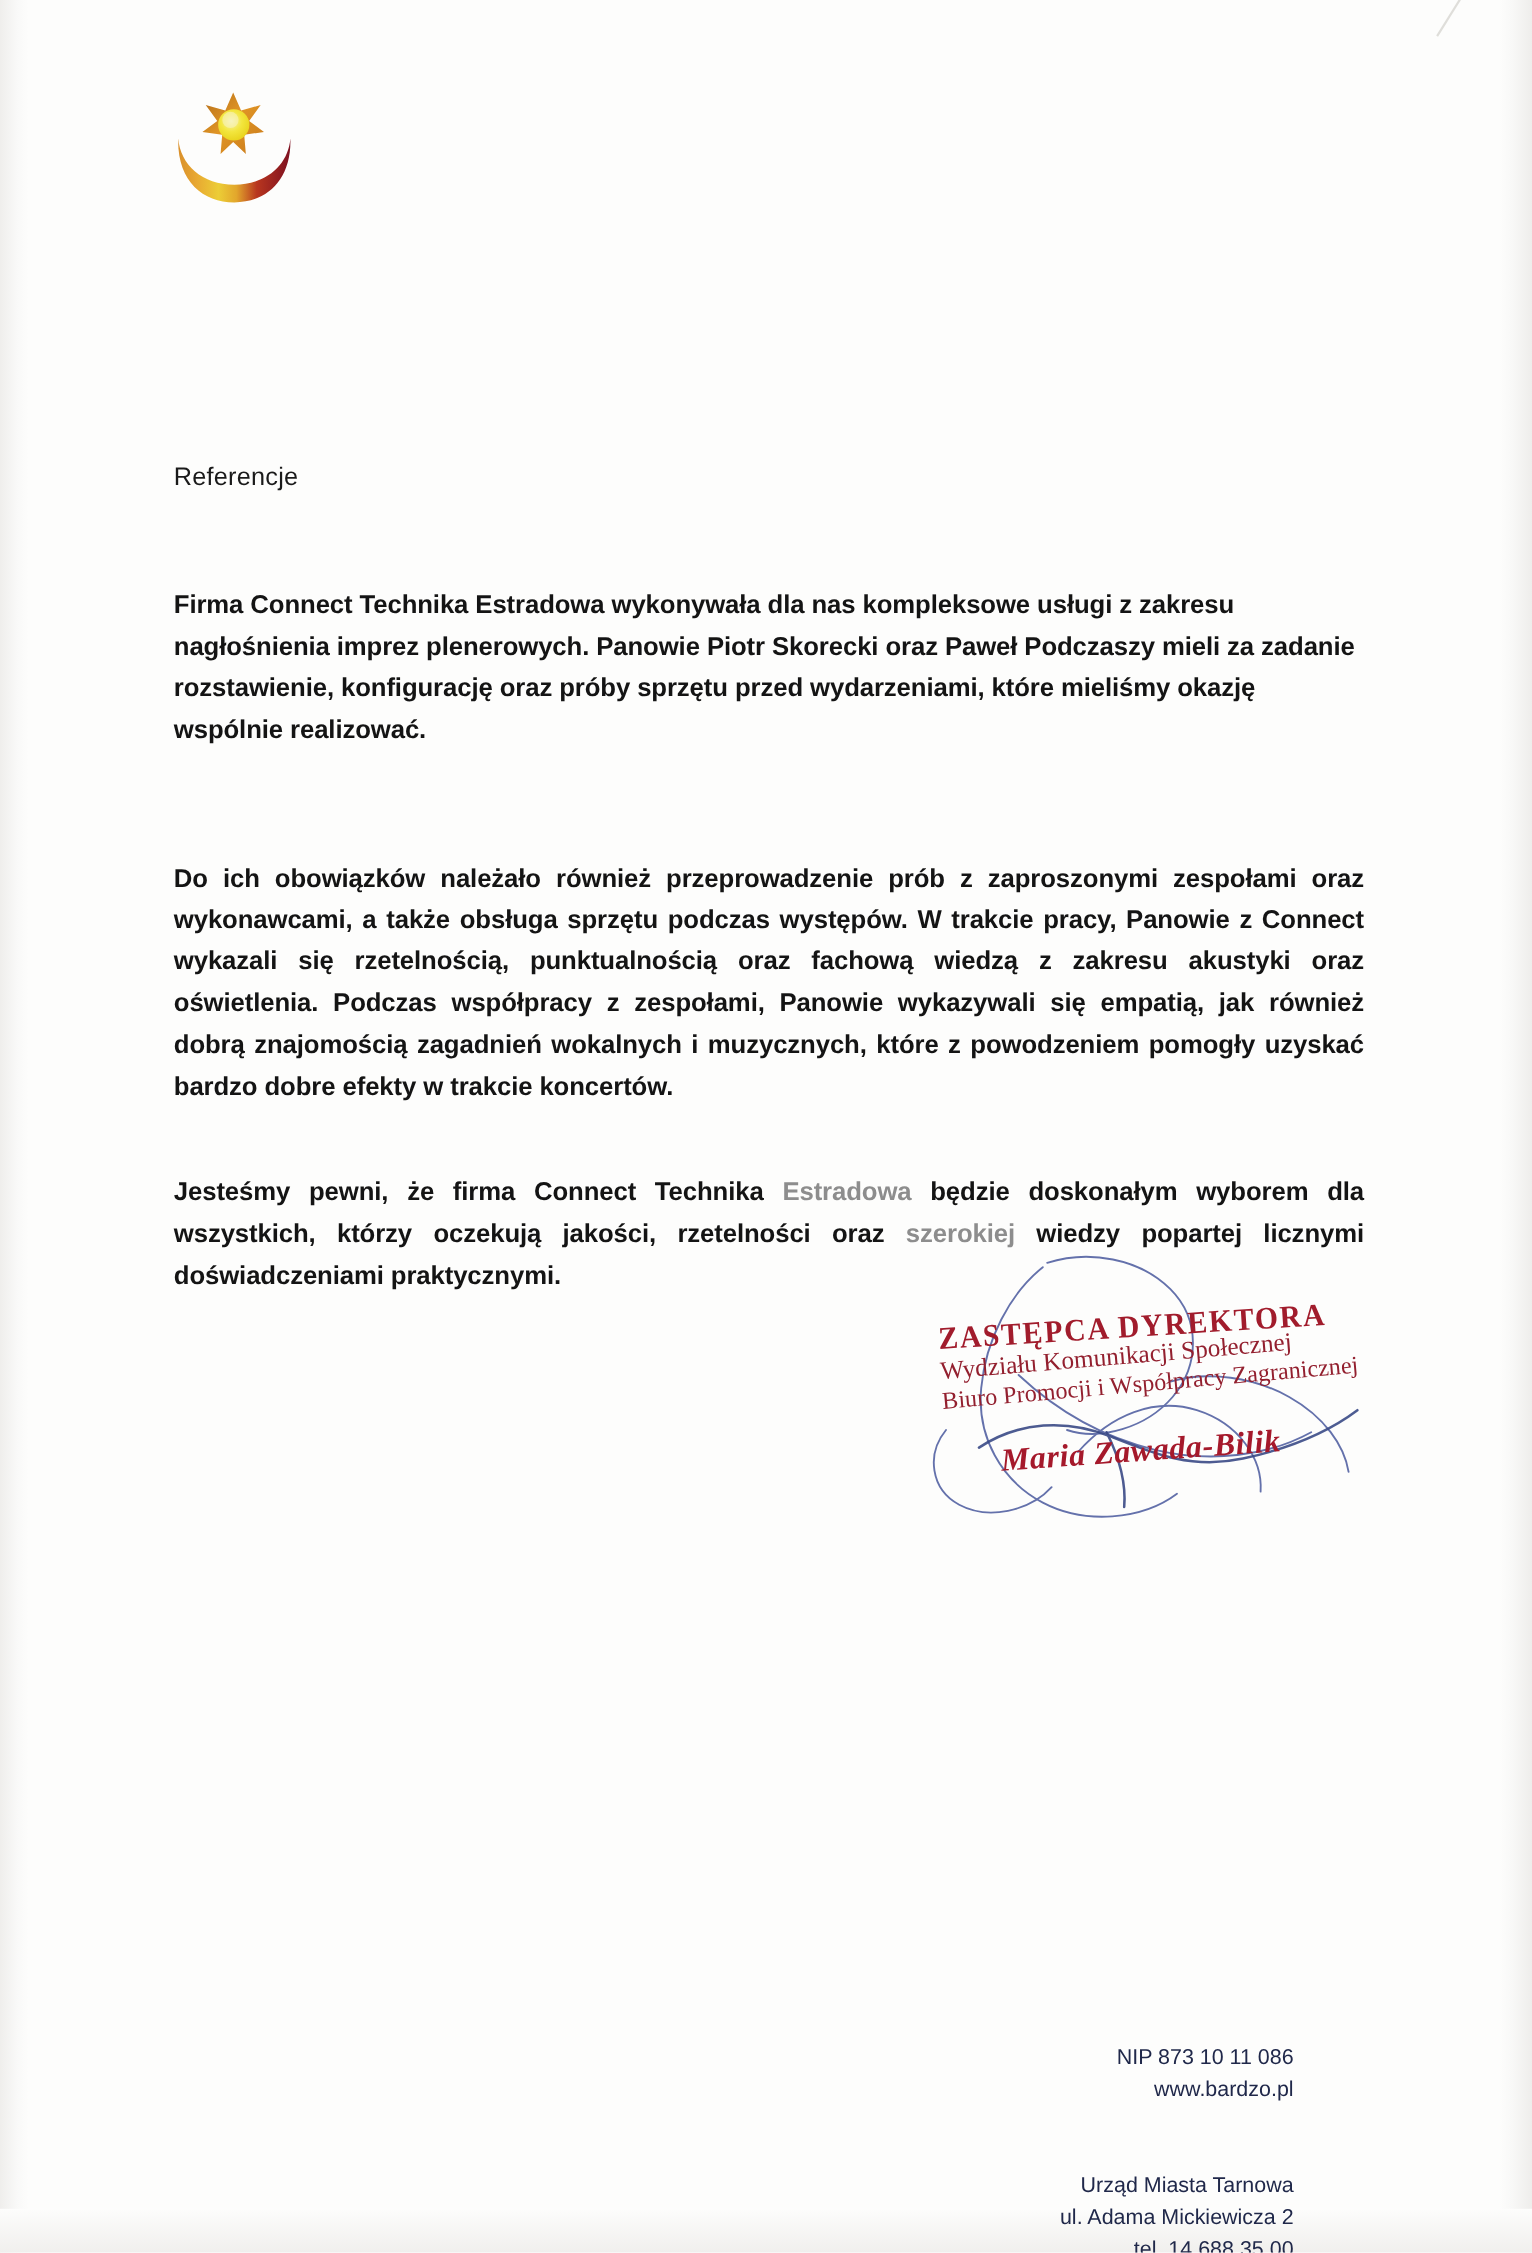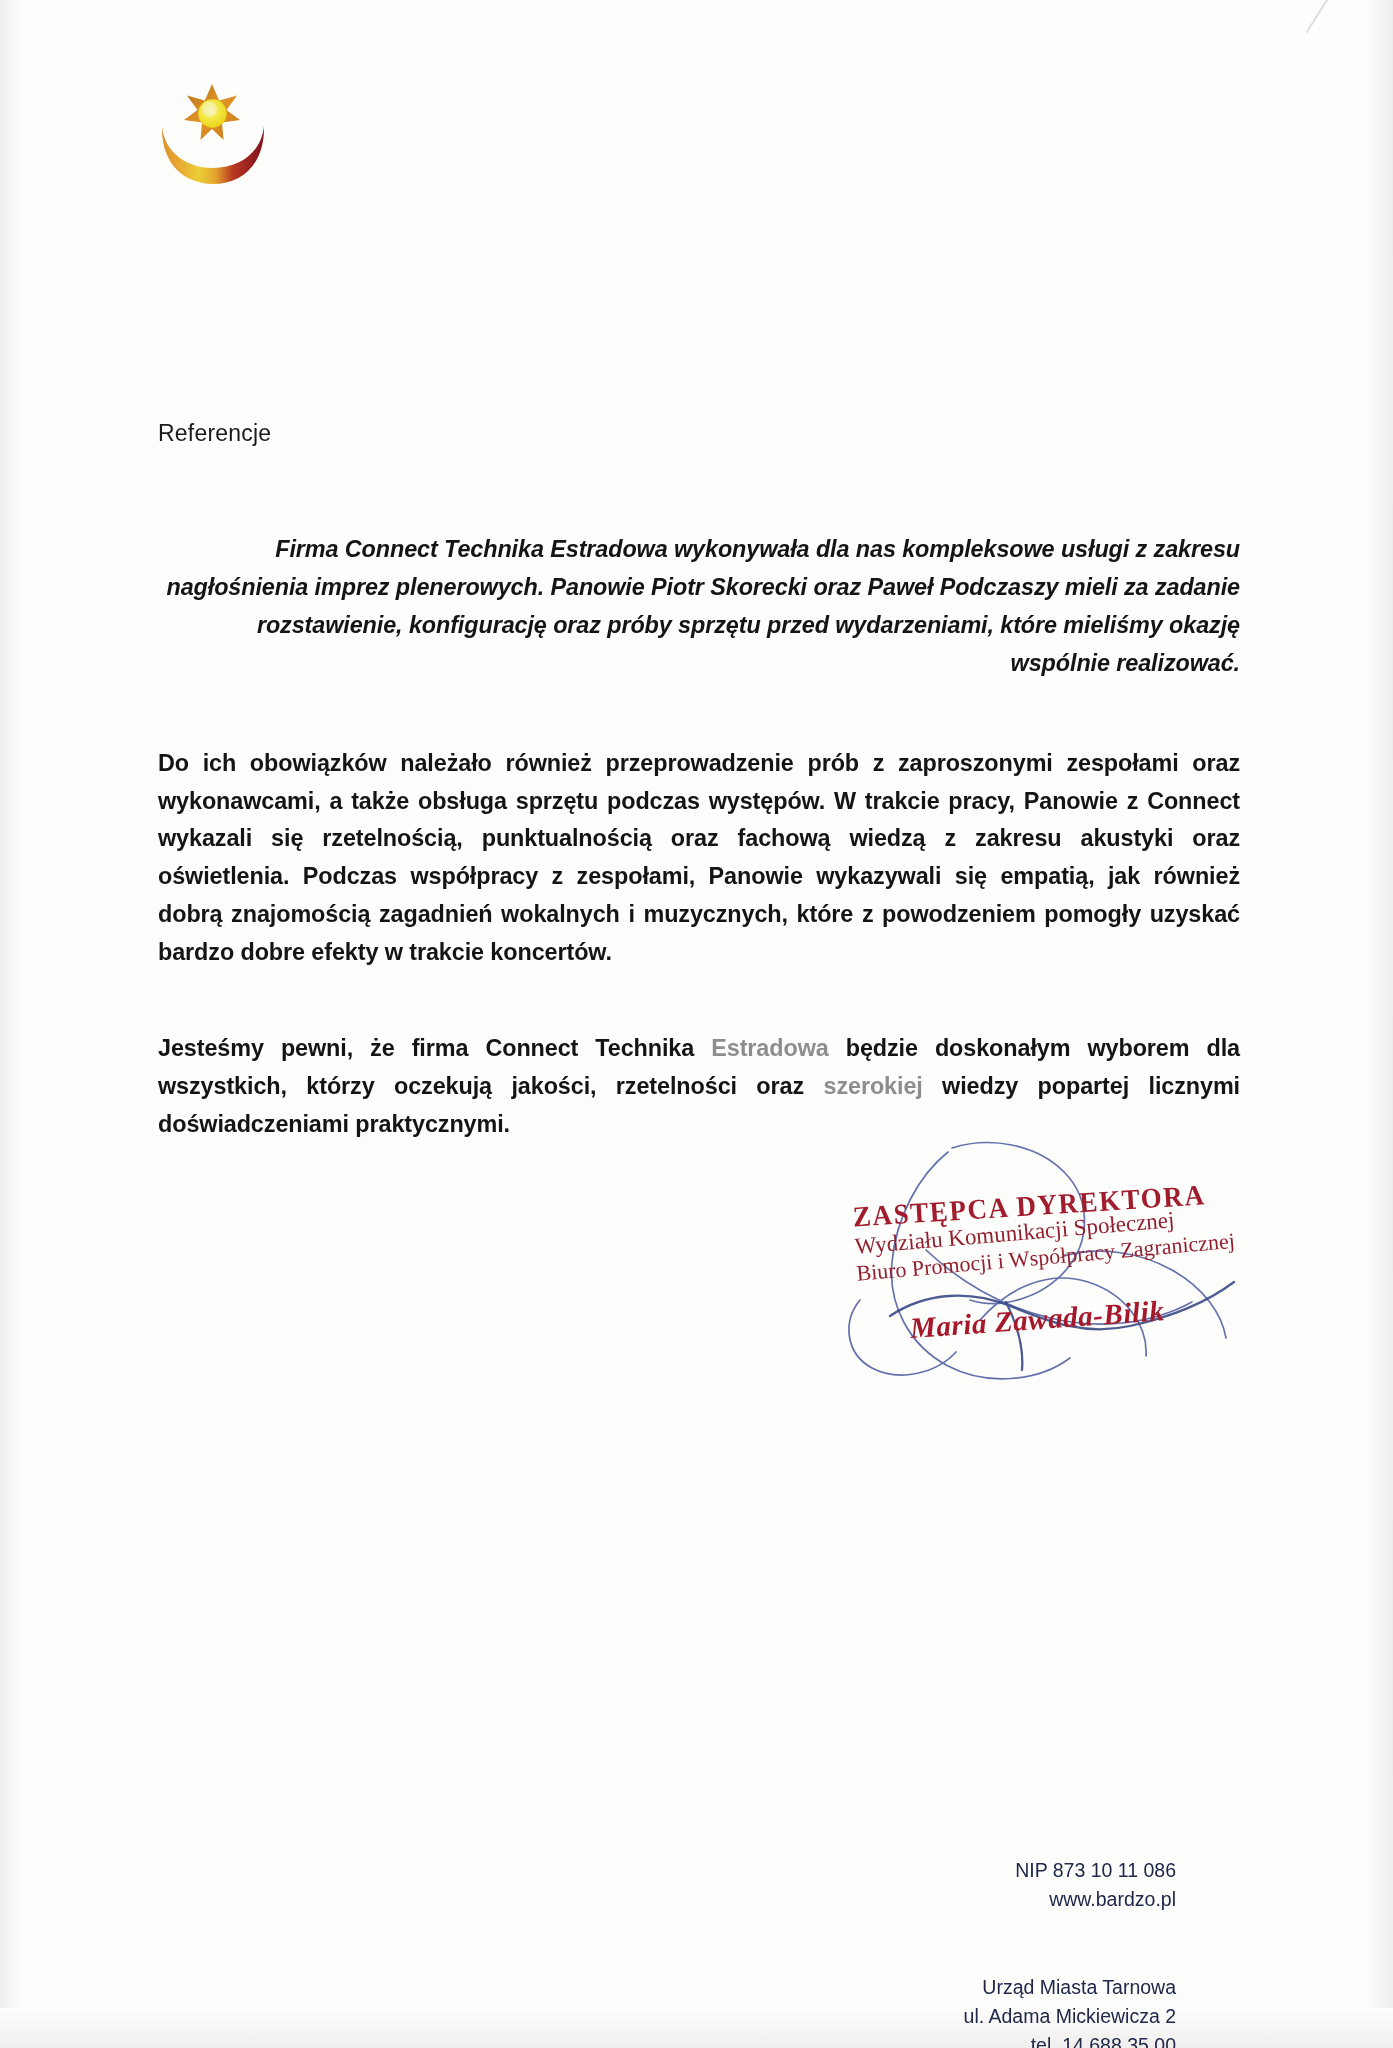--- a/index.html
+++ b/index.html
@@ -95,21 +95,21 @@
   p.para {
     font-family: "Liberation Sans", sans-serif;
     font-size: 23.4px;
     font-weight: bold;
     line-height: 1.62;
     color: #141414;
     margin: 0 0 58px 0;
     text-align: justify;
     letter-spacing: -.1px;
   }
-  p.para.p1 { text-align: right; margin-bottom: 62px; font-style: italic; }
+  p.para.p1 { text-align: left; margin-bottom: 97px; }
   p.para:last-child { margin-bottom: 0; margin-top: 40px; }
   .faded {
     color: #8d8d8d;
     font-weight: bold;
   }
 
   
   .signature-block {
     position: absolute;
     left: 830px;

